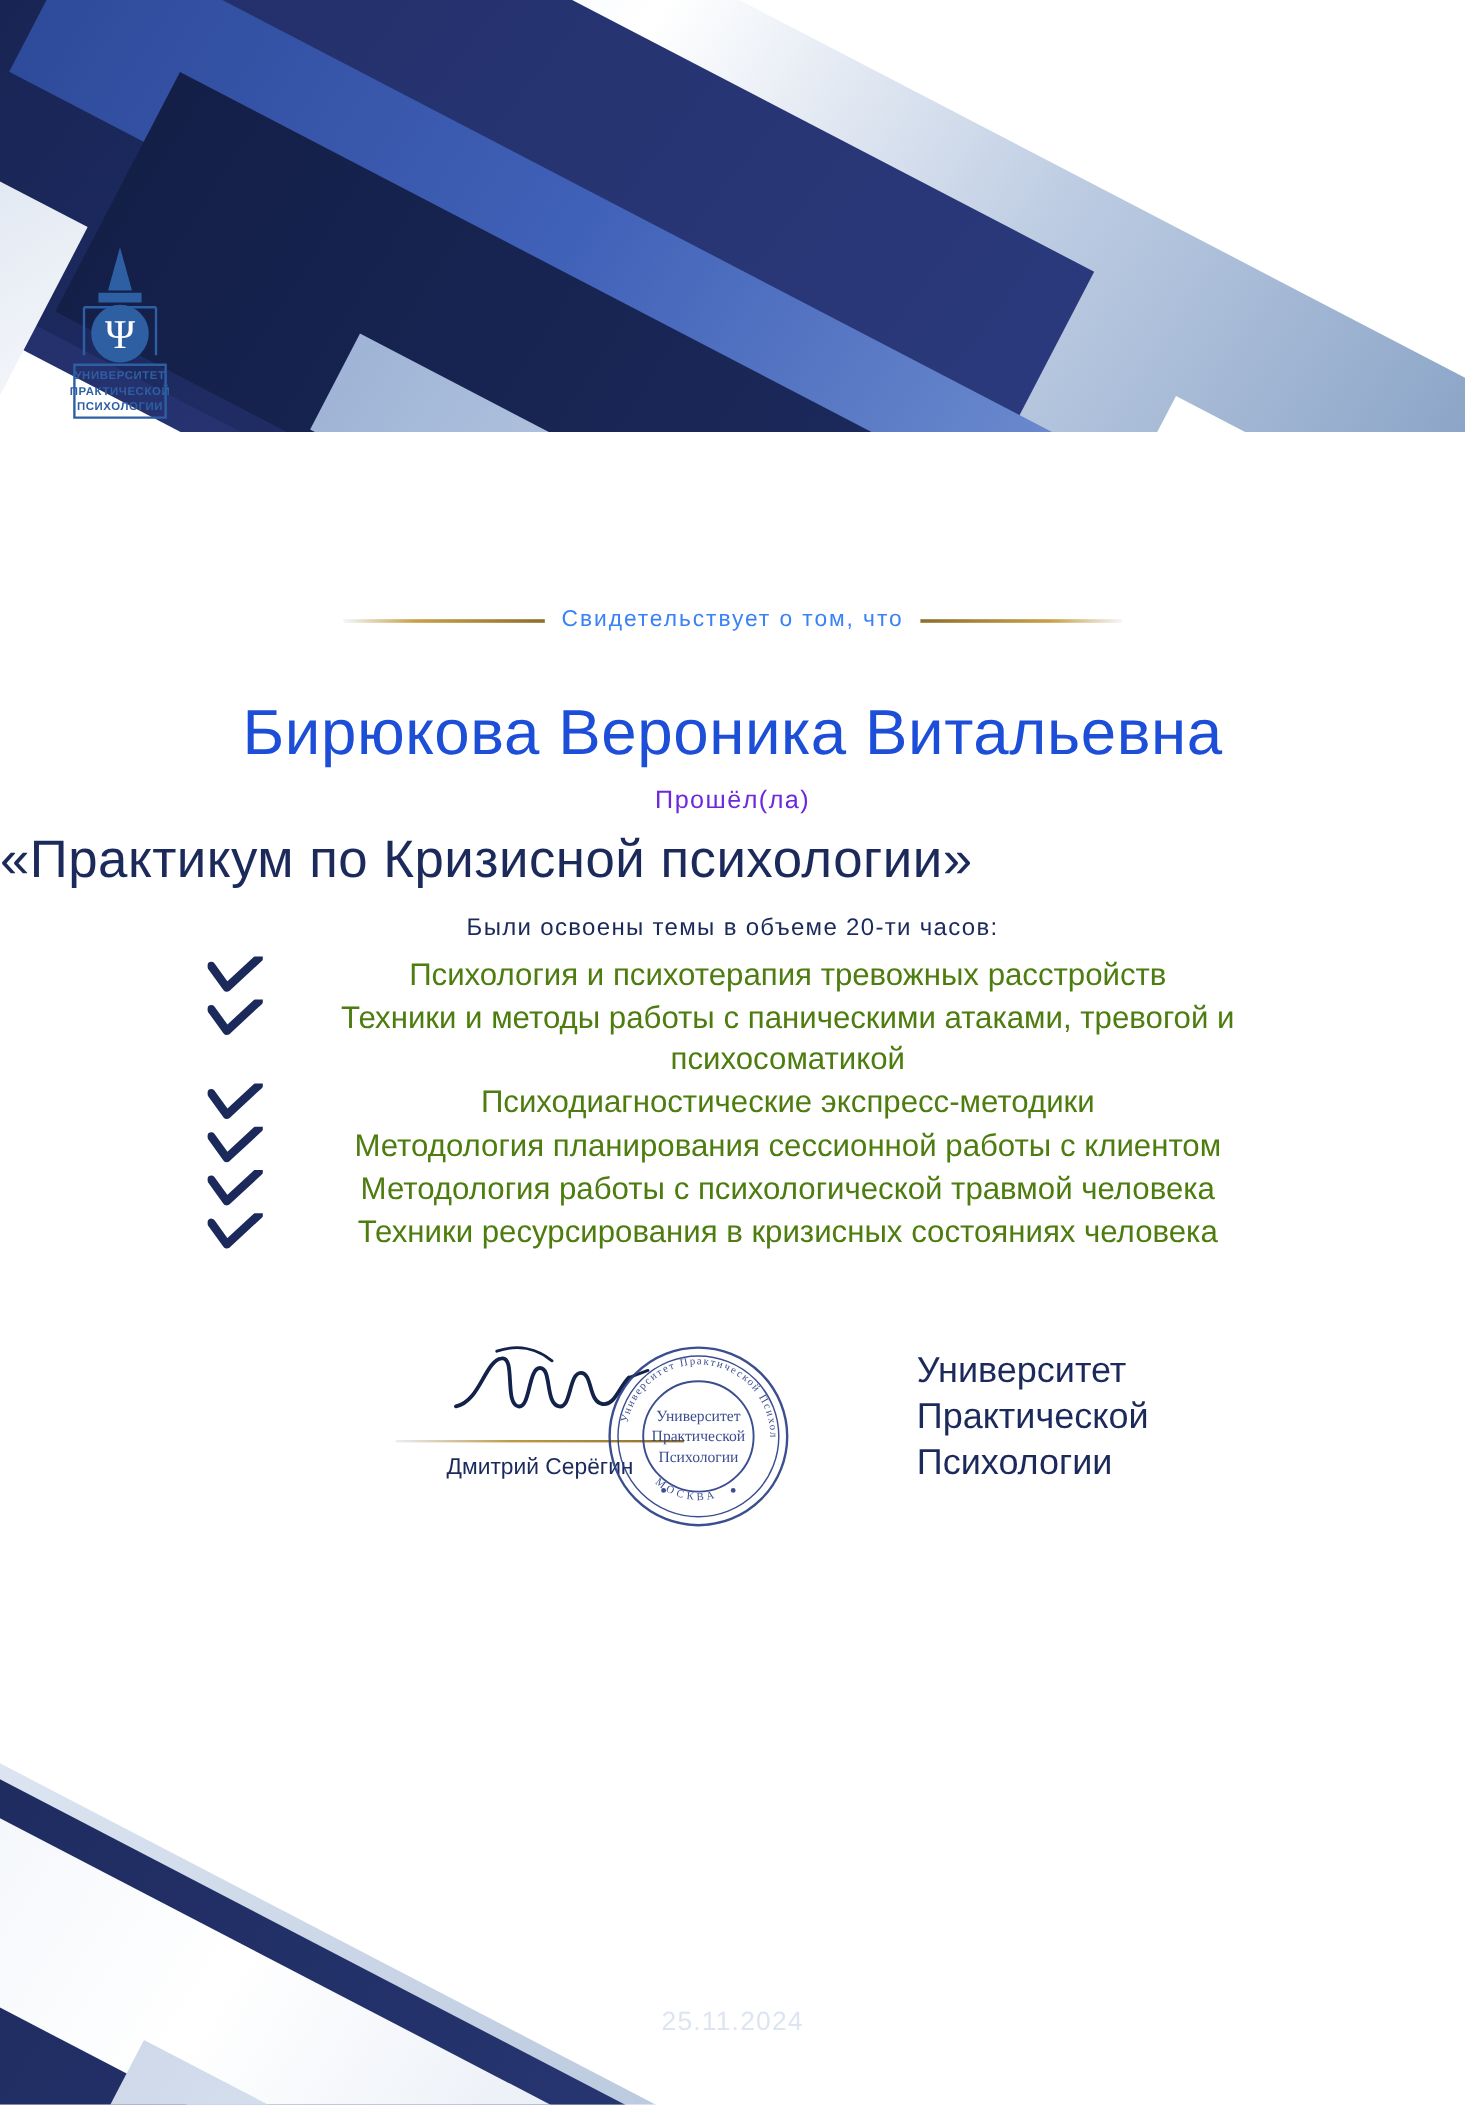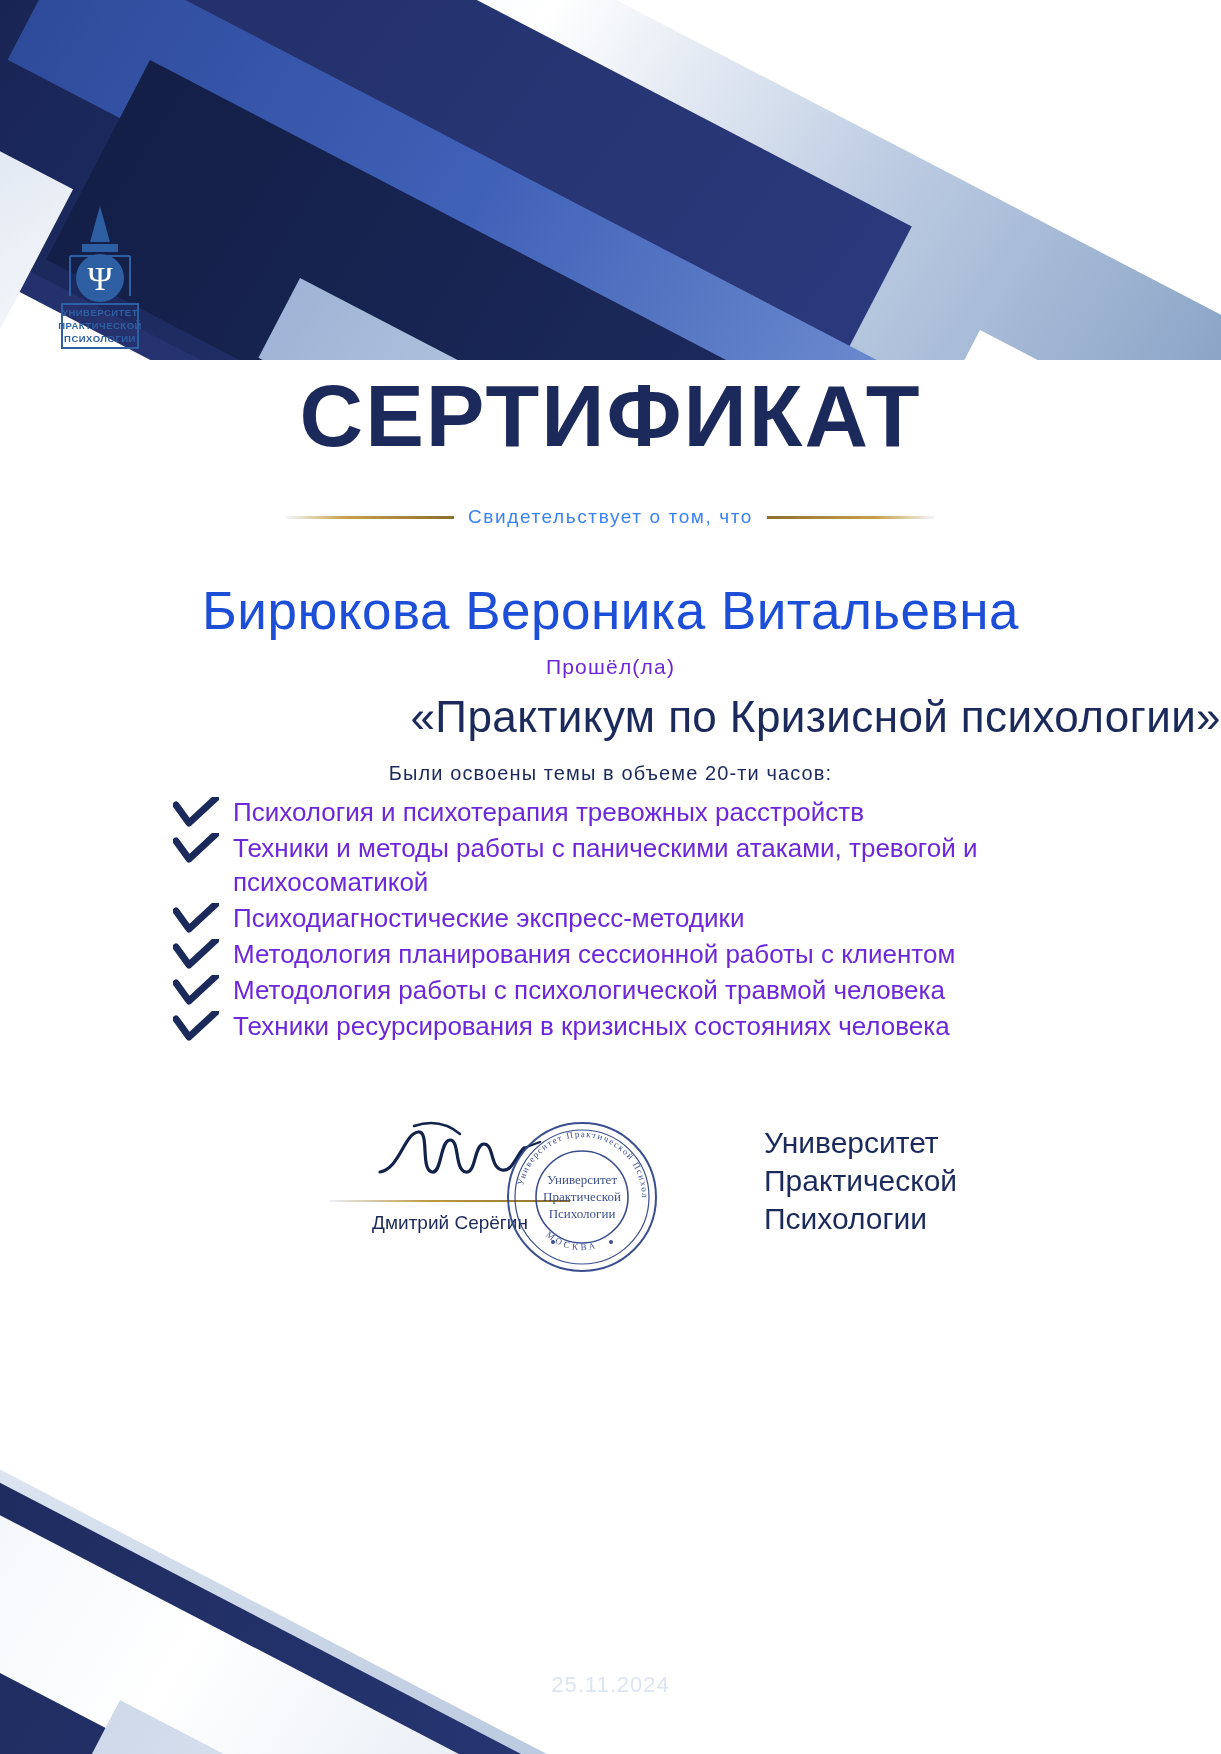--- a/index.html
+++ b/index.html
@@ -207,44 +207,45 @@
     text-align: center;
     font-size: 21px;
     letter-spacing: 1.2px;
     color: #6d28d9;
   }
 
   .course {
     position: absolute;
     top: 692px;
     left: 0; right: 0;
-    text-align: right;
+    text-align: left;
     font-size: 44px;
     color: #1b2a5b;
     letter-spacing: 0.4px;
   }
 
   .topics-head {
     position: absolute;
     top: 762px;
     left: 0; right: 0;
     text-align: center;
     font-size: 20px;
     letter-spacing: 1.1px;
     color: #1b2a5b;
   }
 
   .topics {
     position: absolute;
     top: 795px;
     left: 155px;
     width: 925px;
-    color: #6d28d9;
+    color: #4d7c0f;
     font-size: 26px;
     line-height: 34px;
+    text-align: center;
   }
   .topic {
     position: relative;
     padding-left: 78px;
     margin-bottom: 2px;
   }
   .topic .check {
     position: absolute;
     left: 18px;
     top: 2px;
@@ -355,21 +356,20 @@
         <text x="60" y="90" font-family="'Liberation Serif', serif" font-size="34" fill="#ffffff" text-anchor="middle">Ψ</text>
         <g font-family="'Liberation Sans', sans-serif" font-size="9.5" fill="#2e5fa3" font-weight="bold" text-anchor="middle" letter-spacing="0.5">
           <text x="60" y="116">УНИВЕРСИТЕТ</text>
           <text x="60" y="129">ПРАКТИЧЕСКОЙ</text>
           <text x="60" y="142">ПСИХОЛОГИИ</text>
         </g>
         <path d="M22 104 L98 104 L98 148 L22 148 Z" fill="none" stroke="#2e5fa3" stroke-width="2"></path>
       </svg>
     </div>
 
-    <div class="title">СЕРТИФИКАТ</div>
 
     <div class="rule-row">
       <span class="rule-line"></span>
       <span class="rule-text">Свидетельствует о том, что</span>
       <span class="rule-line right"></span>
     </div>
 
     <div class="recipient">Бирюкова Вероника Витальевна</div>
     <div class="passed">Прошёл(ла)</div>
     <div class="course">«Практикум по Кризисной психологии»</div>

